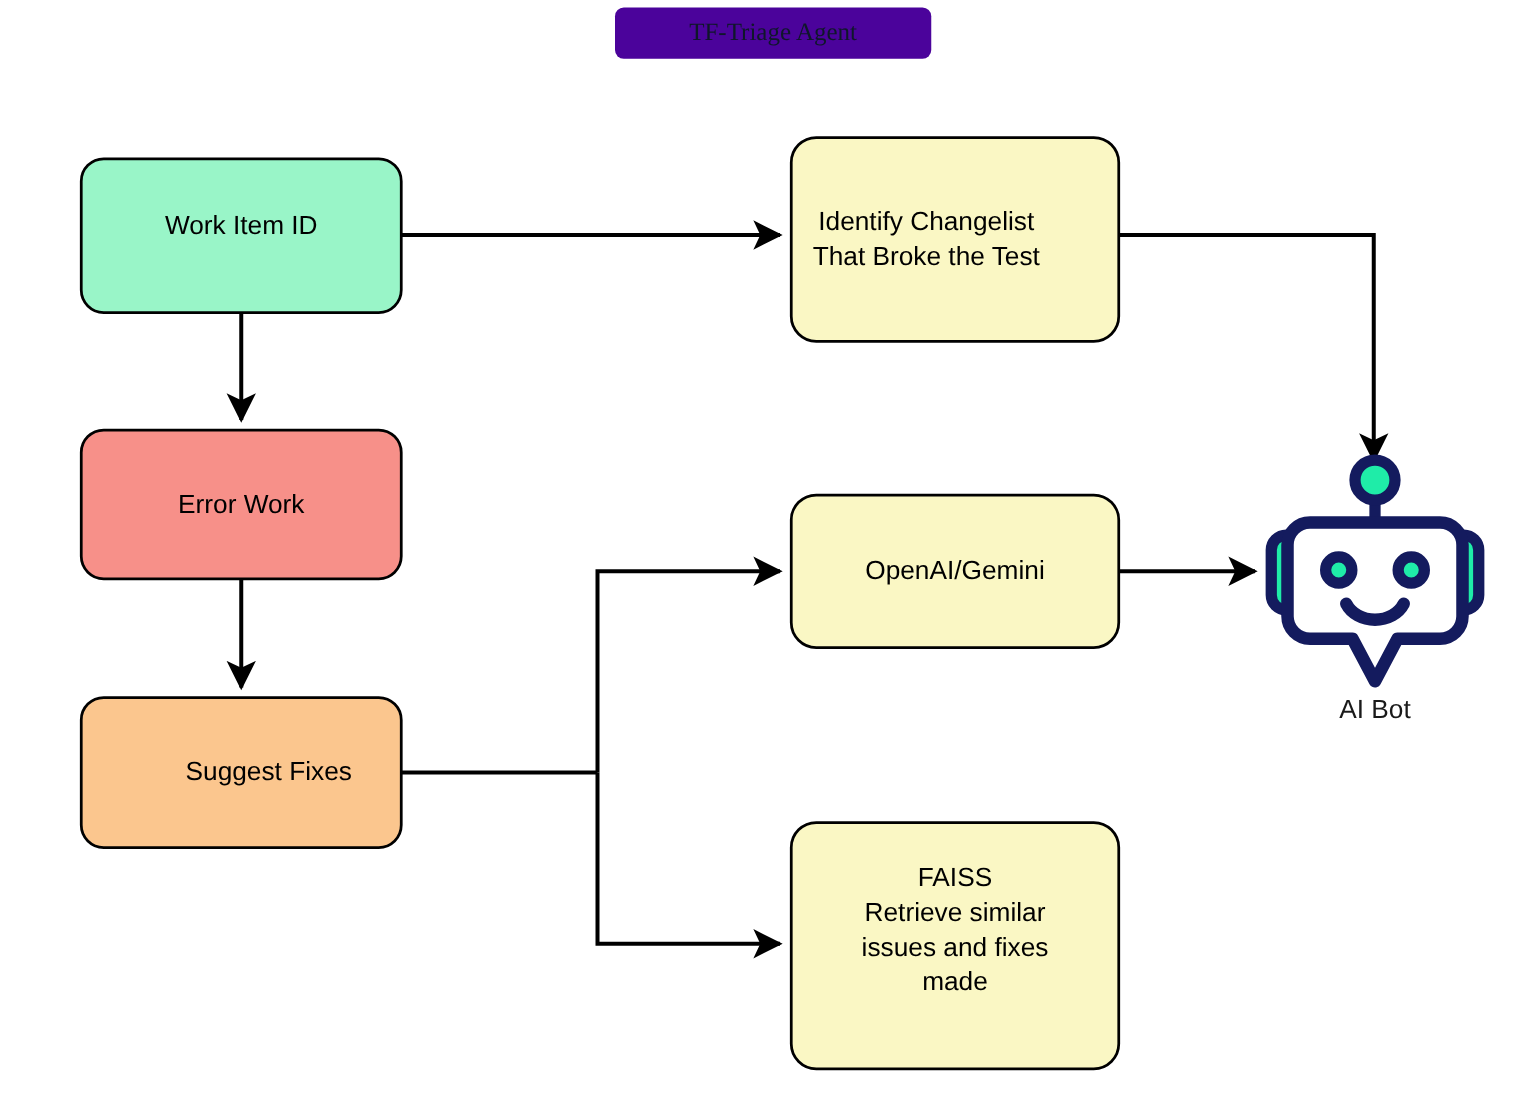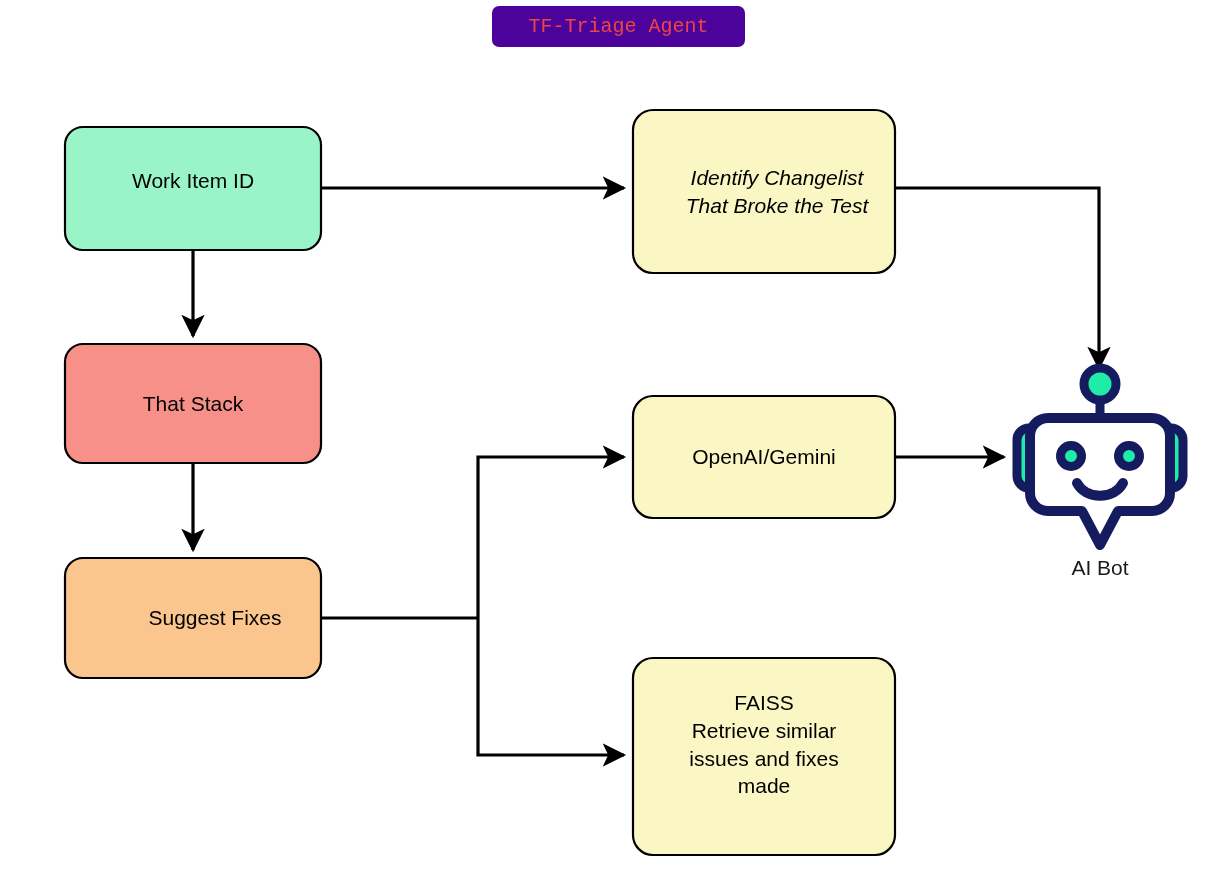--- a/index.html
+++ b/index.html
@@ -34,22 +34,22 @@
     white-space: pre-line;
     pointer-events: none;
     user-select: none;
   }
   .title-text {
     position: absolute;
     display: flex;
     align-items: center;
     justify-content: center;
     text-align: right;
-    color: #ef4444;
-    font-family: Liberation Mono, monospace;
+    color: #0f172a;
+    font-family: Liberation Serif, serif;
     font-size: 20px;
     pointer-events: none;
     user-select: none;
   }
   .bot-label {
     position: absolute;
     display: flex;
     align-items: center;
     justify-content: center;
     text-align: center;
@@ -128,25 +128,25 @@
     <circle cx="1129" cy="456" r="10.5" fill="#1FECA8" stroke="#141B5E" stroke-width="9"></circle>
 
     <path d="M 1077 483 A 25 21 0 0 0 1123 483" fill="none" stroke="#141B5E" stroke-width="10" stroke-linecap="round"></path>
   </g>
 </svg>
 
 <div class="title-text" style="left:492px; top:6px; width:253px; height:41px;">TF-Triage Agent</div>
 
 <div class="node-text" style="left:65px; top:127px; width:256px; height:108px;">Work Item ID</div>
 
-<div class="node-text" style="left:65px; top:344px; width:256px; height:119px;">That Stack</div>
+<div class="node-text" style="left:65px; top:344px; width:256px; height:119px;">Error Work</div>
 
 <div class="node-text" style="left:65px; top:558px; width:300px; height:120px;">Suggest Fixes</div>
 
-<div class="node-text" style="left:634px; top:110px; width:286px; height:163px;font-style:italic;">Identify Changelist
+<div class="node-text" style="left:598px; top:110px; width:286px; height:163px;">Identify Changelist
 That Broke the Test</div>
 
 <div class="node-text" style="left:633px; top:396px; width:262px; height:122px;">OpenAI/Gemini</div>
 
 <div class="node-text" style="left:633px; top:658px; width:262px; height:173px;">FAISS
 Retrieve similar
 issues and fixes
 made</div>
 
 <div class="bot-label" style="left:1030px; top:552px; width:140px; height:32px;">AI Bot</div>

